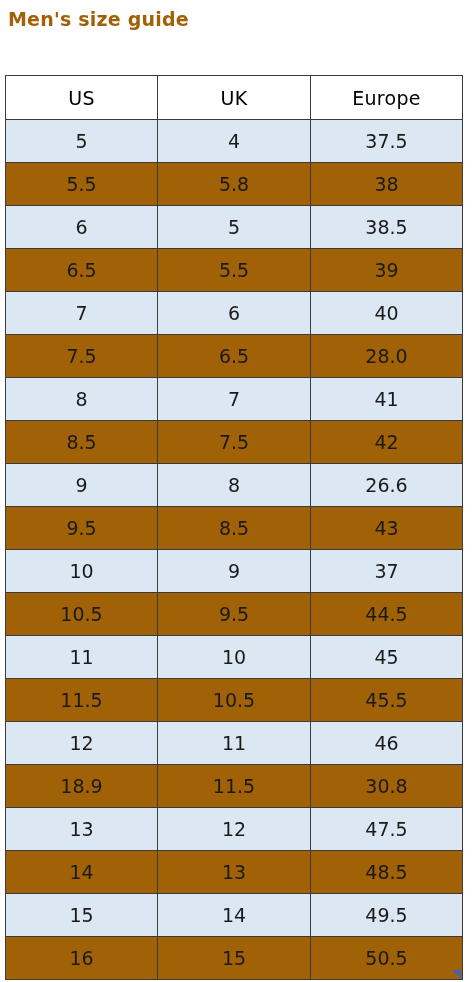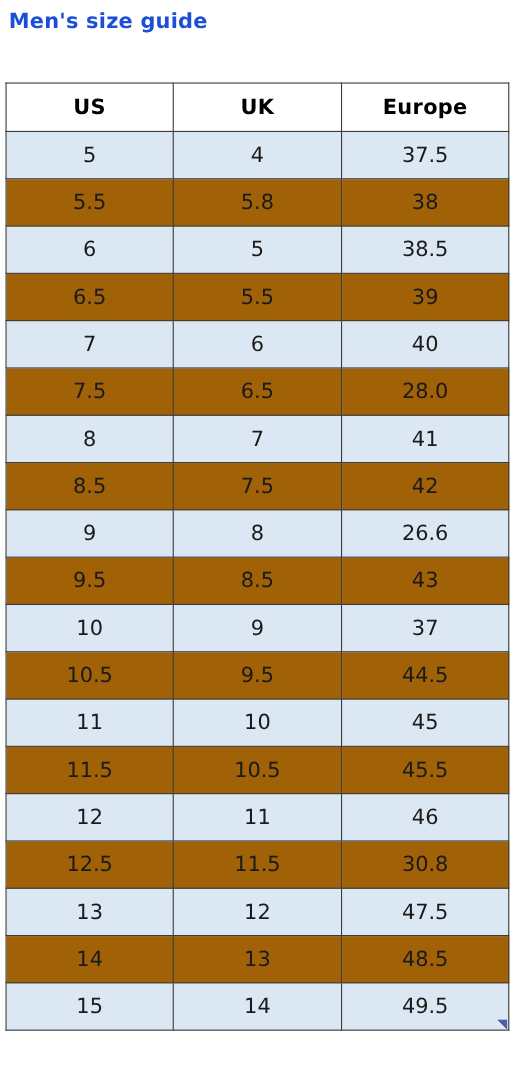--- a/index.html
+++ b/index.html
@@ -24,21 +24,21 @@
     background: #ffffff;
   }
 
   .page-title {
     position: absolute;
     left: 8px;
     top: 6px;
     font-size: 19px;
     font-weight: bold;
     letter-spacing: 0.2px;
-    color: #1d4ed8;
+    color: #a16207;
     line-height: 26px;
     white-space: nowrap;
   }
 
   .table-wrap {
     position: absolute;
     left: 5px;
     top: 75px;
     width: 457px;
   }
@@ -61,21 +61,21 @@
     vertical-align: middle;
     padding: 0;
     height: 42px;
     font-size: 19px;
     color: #1a1a1a;
     font-weight: normal;
   }
 
   table.size-table thead th {
     height: 43px;
-    font-weight: bold;
+    font-weight: normal;
     font-size: 19px;
     color: #000000;
     background: #ffffff;
     letter-spacing: 0.3px;
   }
 
   table.size-table tbody tr.alt td {
     background: #dbe7f2;
   }
   table.size-table tbody tr.plain td {
@@ -184,37 +184,42 @@
             <td>11.5</td>
             <td>10.5</td>
             <td>45.5</td>
           </tr>
           <tr class="alt">
             <td>12</td>
             <td>11</td>
             <td>46</td>
           </tr>
           <tr class="plain">
-            <td>12.5</td>
+            <td>18.9</td>
             <td>11.5</td>
             <td>30.8</td>
           </tr>
           <tr class="alt">
             <td>13</td>
             <td>12</td>
             <td>47.5</td>
           </tr>
           <tr class="plain">
             <td>14</td>
             <td>13</td>
             <td>48.5</td>
           </tr>
           <tr class="alt">
             <td>15</td>
             <td>14</td>
             <td>49.5</td>
+          </tr>
+          <tr class="plain">
+            <td>16</td>
+            <td>15</td>
+            <td>50.5</td>
           </tr>
         </tbody>
     </table>
     <div class="resize-handle"></div>
   </div>
 
 </div>
 
 </body></html>

